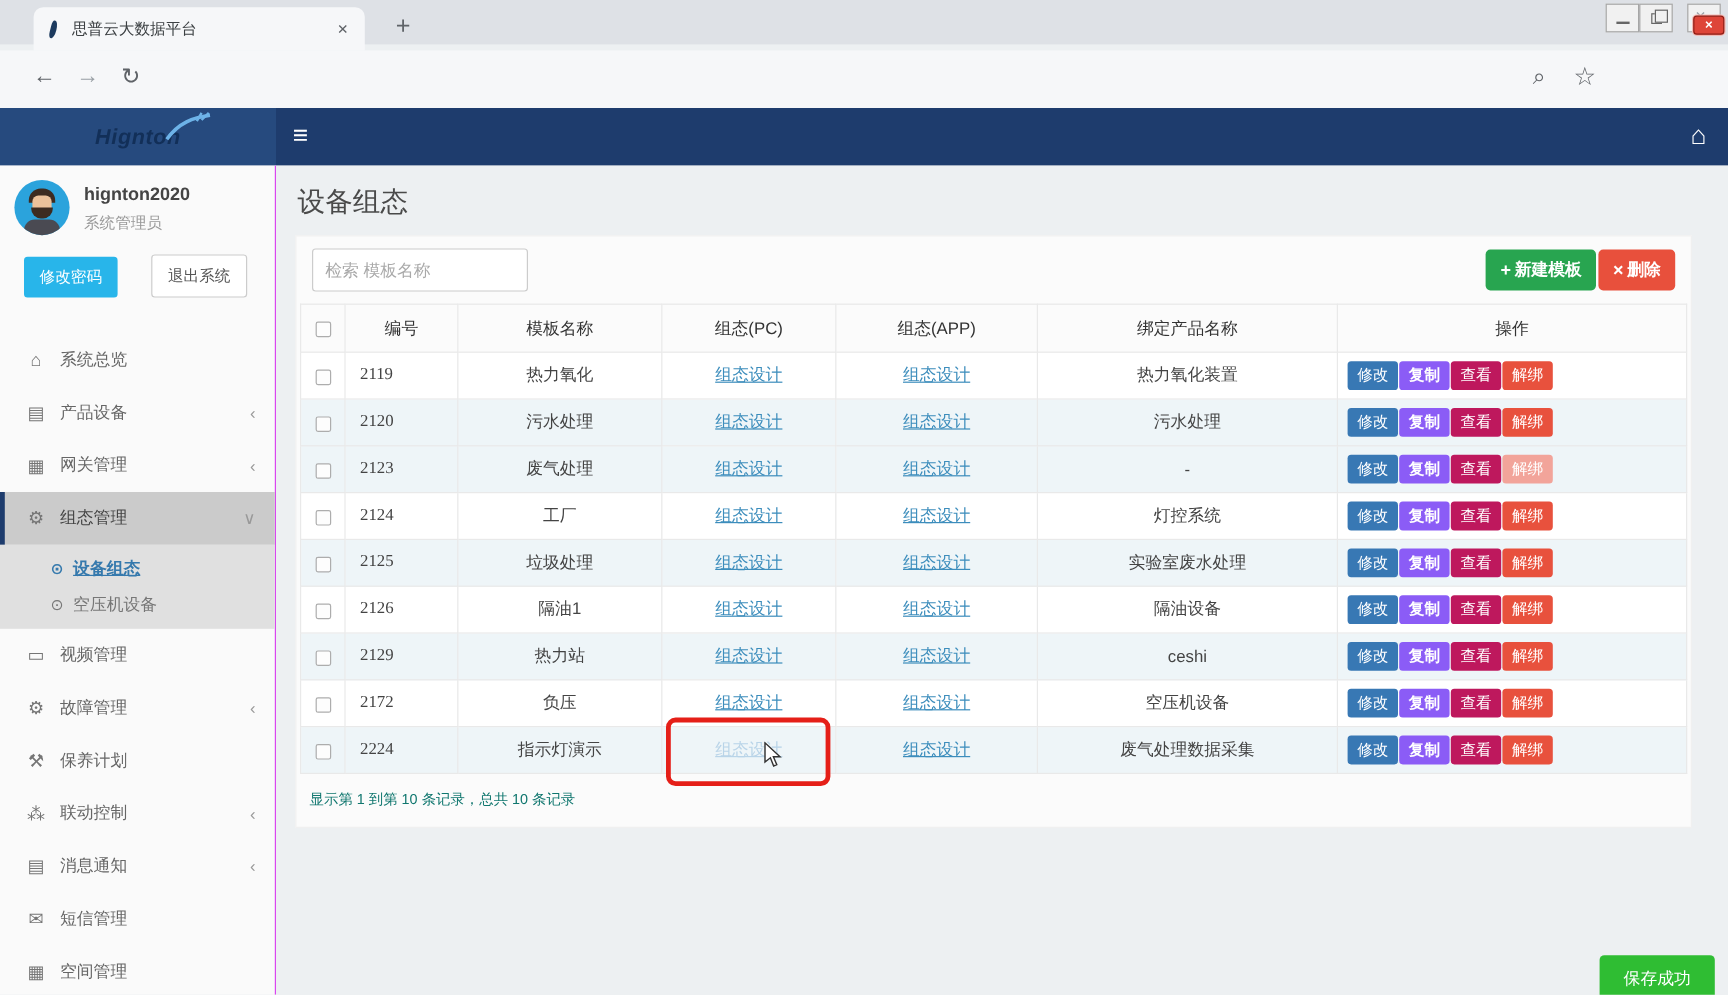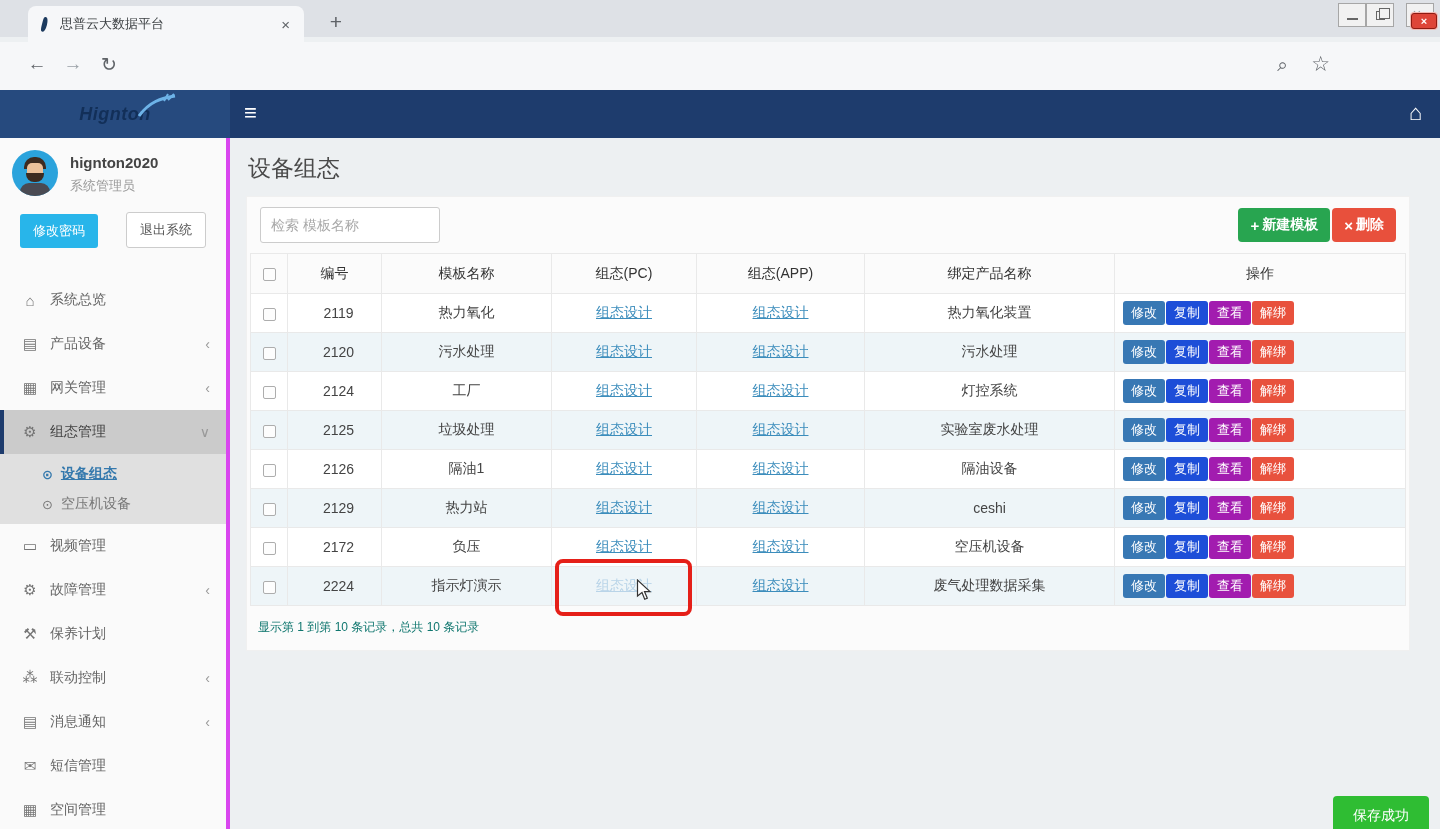--- a/index.html
+++ b/index.html
@@ -46,21 +46,21 @@
   
   .logo-banner { position:absolute; top:90px; left:0; width:230px; height:48px; background:#264a7e;
     display:flex; align-items:center; justify-content:center; }
   .logo-wrap { position:relative;text-align:right; }
   .logo-text { font-size:18px; font-weight:bold; font-style:italic; color:#122f58; letter-spacing:.5px; }
   .logo-swoosh { position:absolute; right:-26px; top:-12px; }
   .app-navbar { position:absolute; top:90px; left:230px; right:0; height:48px; background:#1e3c6d; }
   .hamburger { position:absolute; left:14px; top:10px; color:#fff; font-size:22px; font-weight:bold; line-height:26px; }
   .nav-home { position:absolute; right:18px; top:10px; color:#fff; font-size:22px; line-height:26px; }
   
-  .sidebar { position:absolute; top:138px; left:0; width:230px; bottom:0; background:#fafafa; border-right:4px solid #d946ef; }
+  .sidebar { position:absolute; top:138px; left:0; width:230px; bottom:0; background:#fafafa; border-right:1px solid #d946ef; }
   .user-panel { padding:12px 12px 0 12px; display:flex; }
   .avatar { width:46px; height:46px; border-radius:50%; background:#2ba3dc; position:relative; overflow:hidden; flex:none; }
   .avatar .hair { position:absolute; top:7px; left:12px; width:22px; height:12px; background:#3d2b20; border-radius:10px 10px 0 0; }
   .avatar .face { position:absolute; top:13px; left:15px; width:16px; height:17px; background:#ecc19a; border-radius:5px 5px 7px 7px; }
   .avatar .beard { position:absolute; top:23px; left:14px; width:18px; height:9px; background:#3d2b20; border-radius:0 0 8px 8px; }
   .avatar .body { position:absolute; top:33px; left:8px; width:30px; height:14px; background:#4a4a52; border-radius:9px 9px 0 0; }
   .user-meta { margin-left:12px; padding-top:4px; }
   .user-name { font-size:15px; font-weight:bold; color:#444; }
   .user-role { font-size:13px; color:#999; margin-top:6px; }
   .user-btns { display:flex; margin:16px 20px 0 20px; justify-content:space-between; width:186px;align-items:flex-end; }
@@ -89,29 +89,29 @@
   .btn { border:none; color:#fff; font-size:14px; font-weight:bold; padding:8px 12px; border-radius:4px;
     display:flex; align-items:center; gap:3px; font-family:inherit; }
   .btn-new { background:#28a550; }
   .btn-del { background:#e8503c; }
   .btn .glyph { font-size:15px; }
   table { width:100%; border-collapse:collapse; font-size:14px; color:#444; table-layout:fixed; }
   th, td { border:1px solid #e9e9e9; height:39px; text-align:center; padding:0 4px; }
   th { font-weight:normal; color:#333; height:40px; background:#fbfbfb; }
   tr.data-row { background:#fff; }
   tr.data-row.stripe { background:#eef5f8; }
-  td.id-cell { text-align:center; padding-left:12px; }
+  td.id-cell { text-align:left; padding-left:12px;font-family:Liberation Serif, serif; }
   td.ops-cell { text-align:left; padding-left:8px; }
   td.pc-cell { position:relative; }
   .cb { display:inline-block; width:13px; height:13px; border:1px solid #adadad; border-radius:2px; background:#fdfdfd; vertical-align:middle; }
   a.cfg-link { color:#3c8dbc; text-decoration:underline; cursor:pointer; }
   a.cfg-link.faded { color:#b9d4e8; }
   .op-btn { display:inline-block; padding:3px 8px; border-radius:3px; color:#fff; font-size:13px; margin-right:1px; cursor:pointer; }
-  .op-modify { background:#3878b4; } .op-copy { background:#1d4ed8; }
-  .op-view { background:#a21caf; } .op-unbind { background:#e8513d; }
+  .op-modify { background:#3878b4; } .op-copy { background:#8b5cf6;font-weight:bold; }
+  .op-view { background:#be185d; } .op-unbind { background:#e8513d; }
   .op-unbind.disabled { background:#f2a49a; }
   .table-footer { font-size:12px; color:#0f766e; padding:13px 8px 8px 8px; }
   
   .red-rect { position:absolute; left:3px; right:4px; top:-8px; height:57px; border:4px solid #e51f18;
     border-radius:8px; z-index:5; pointer-events:none; }
   .cursor-ic { position:absolute; left:84px; top:12px; z-index:6; pointer-events:none; }
   
   .toast { position:absolute; right:11px; top:796px; width:96px; background:#2fbd33; color:#fff;
     font-size:14px; text-align:center; padding:11px 0 16px 0; border-radius:4px; z-index:7; }
 </style>
@@ -299,20 +299,29 @@
           </tr>
           <tr class="data-row stripe">
             <td><span class="cb"></span></td>
             <td class="id-cell">2120</td>
             <td>污水处理</td>
             <td class="pc-cell"><a class="cfg-link">组态设计</a></td>
             <td><a class="cfg-link">组态设计</a></td>
             <td>污水处理</td>
             <td class="ops-cell"><span class="op-btn op-modify">修改</span><span class="op-btn op-copy">复制</span><span class="op-btn op-view">查看</span><span class="op-btn op-unbind">解绑</span></td>
           </tr>
+          <tr class="data-row stripe">
+            <td><span class="cb"></span></td>
+            <td class="id-cell">2123</td>
+            <td>废气处理</td>
+            <td class="pc-cell"><a class="cfg-link">组态设计</a></td>
+            <td><a class="cfg-link">组态设计</a></td>
+            <td>-</td>
+            <td class="ops-cell"><span class="op-btn op-modify">修改</span><span class="op-btn op-copy">复制</span><span class="op-btn op-view">查看</span><span class="op-btn op-unbind disabled">解绑</span></td>
+          </tr>
           <tr class="data-row">
             <td><span class="cb"></span></td>
             <td class="id-cell">2124</td>
             <td>工厂</td>
             <td class="pc-cell"><a class="cfg-link">组态设计</a></td>
             <td><a class="cfg-link">组态设计</a></td>
             <td>灯控系统</td>
             <td class="ops-cell"><span class="op-btn op-modify">修改</span><span class="op-btn op-copy">复制</span><span class="op-btn op-view">查看</span><span class="op-btn op-unbind">解绑</span></td>
           </tr>
           <tr class="data-row stripe">

